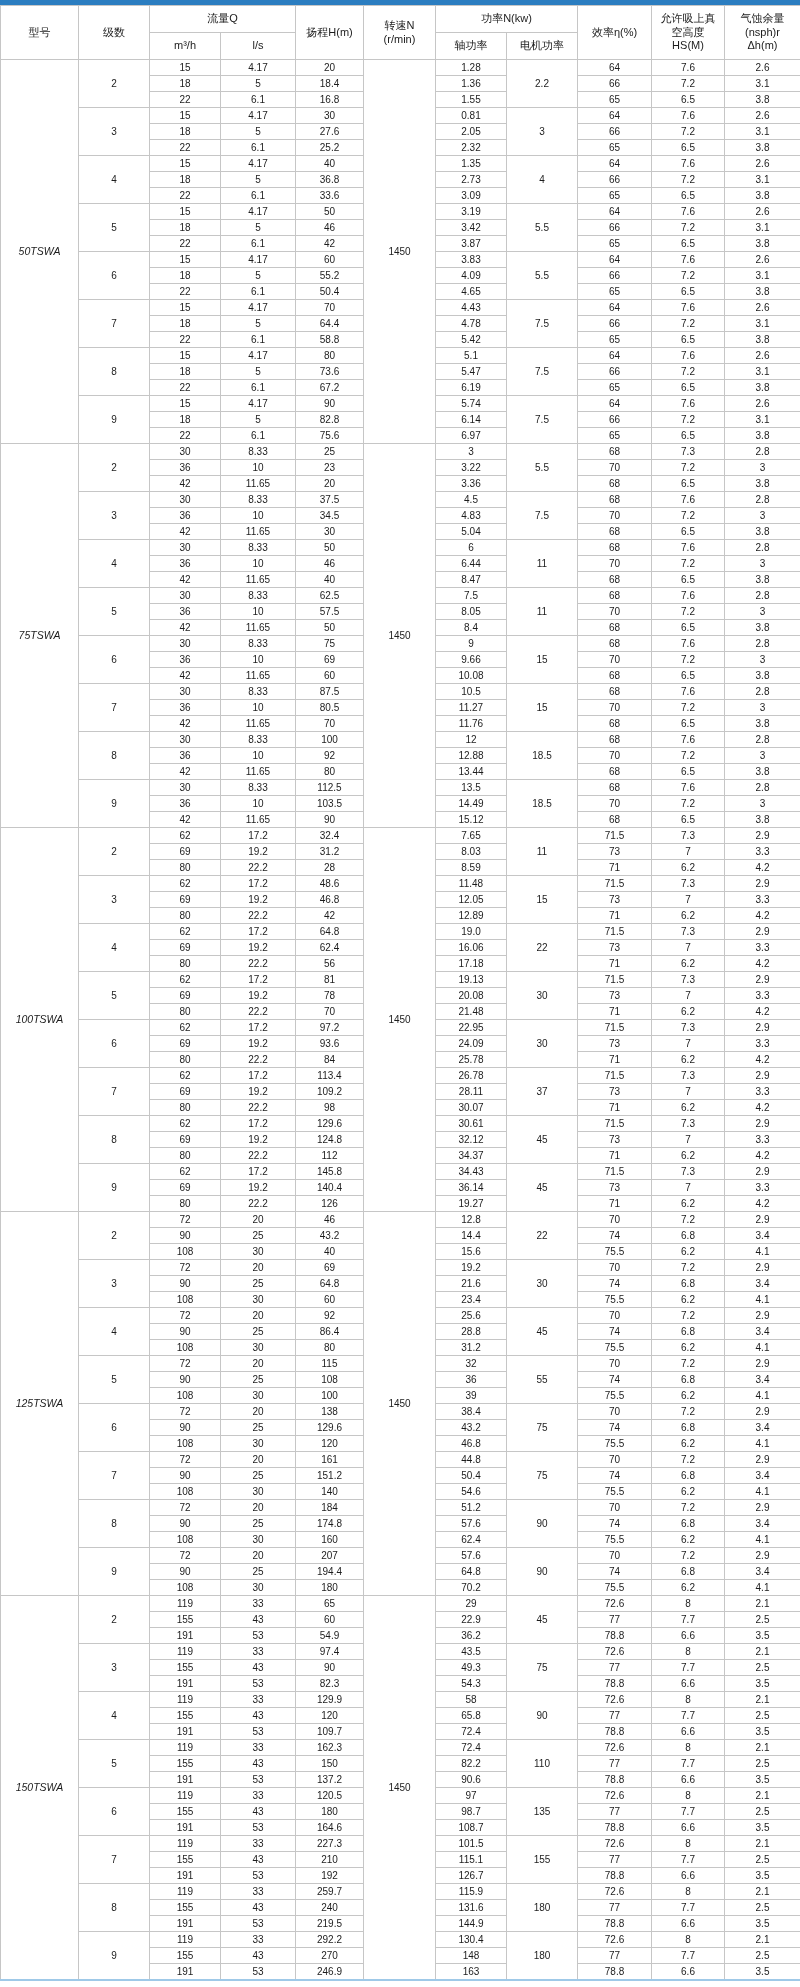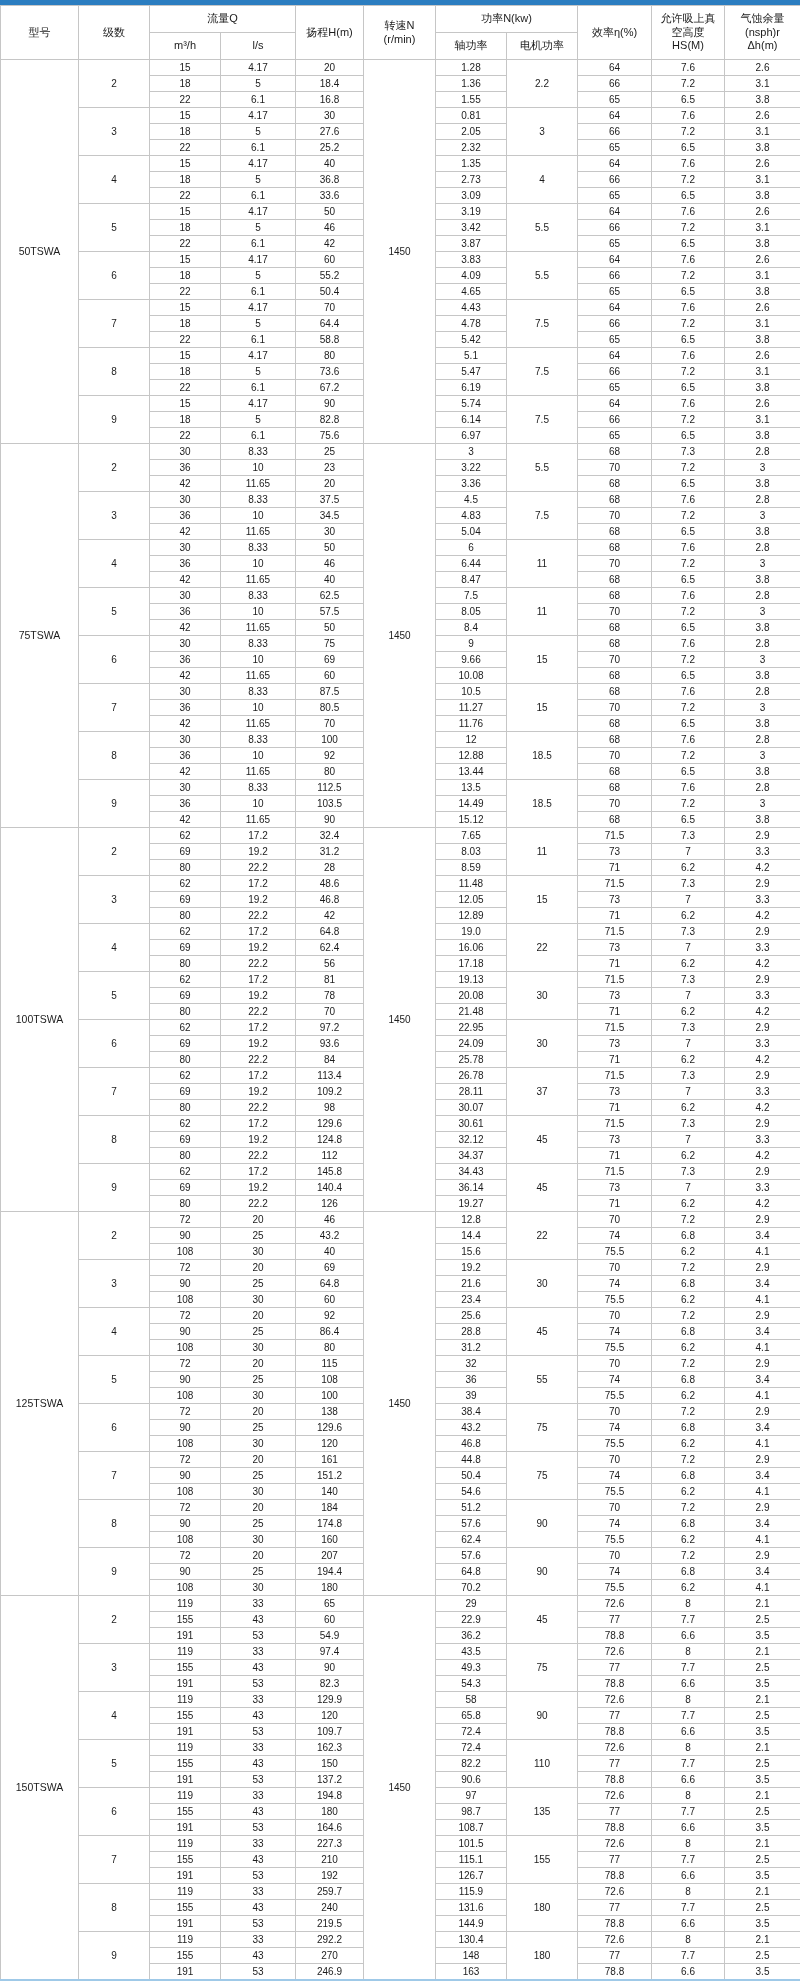--- a/index.html
+++ b/index.html
@@ -38,20 +38,21 @@
     background: #ffffff;
   }
   table.spec tbody td {
     font-size: 10px;
     height: 15px;
     line-height: 15px;
     background: #ffffff;
   }
   table.spec tbody td.model-cell {
     font-size: 10.5px;
+    font-style: italic;
   }
 </style>
 </head>
 <body>
 
 <div class="page">
   <div class="top-bar" style="background: rgb(43, 125, 192);"></div>
 
   <table class="spec" style="border-bottom-color: rgb(159, 201, 232);">
     <colgroup>
@@ -1143,21 +1144,21 @@
           <td>137.2</td>
           <td>90.6</td>
           <td>78.8</td>
           <td>6.6</td>
           <td>3.5</td>
         </tr>
         <tr>
           <td rowspan="3">6</td>
           <td>119</td>
           <td>33</td>
-          <td>194.8</td>
+          <td>120.5</td>
           <td>97</td>
           <td rowspan="3">135</td>
           <td>72.6</td>
           <td>8</td>
           <td>2.1</td>
         </tr>
         <tr>
           <td>155</td>
           <td>43</td>
           <td>180</td>

